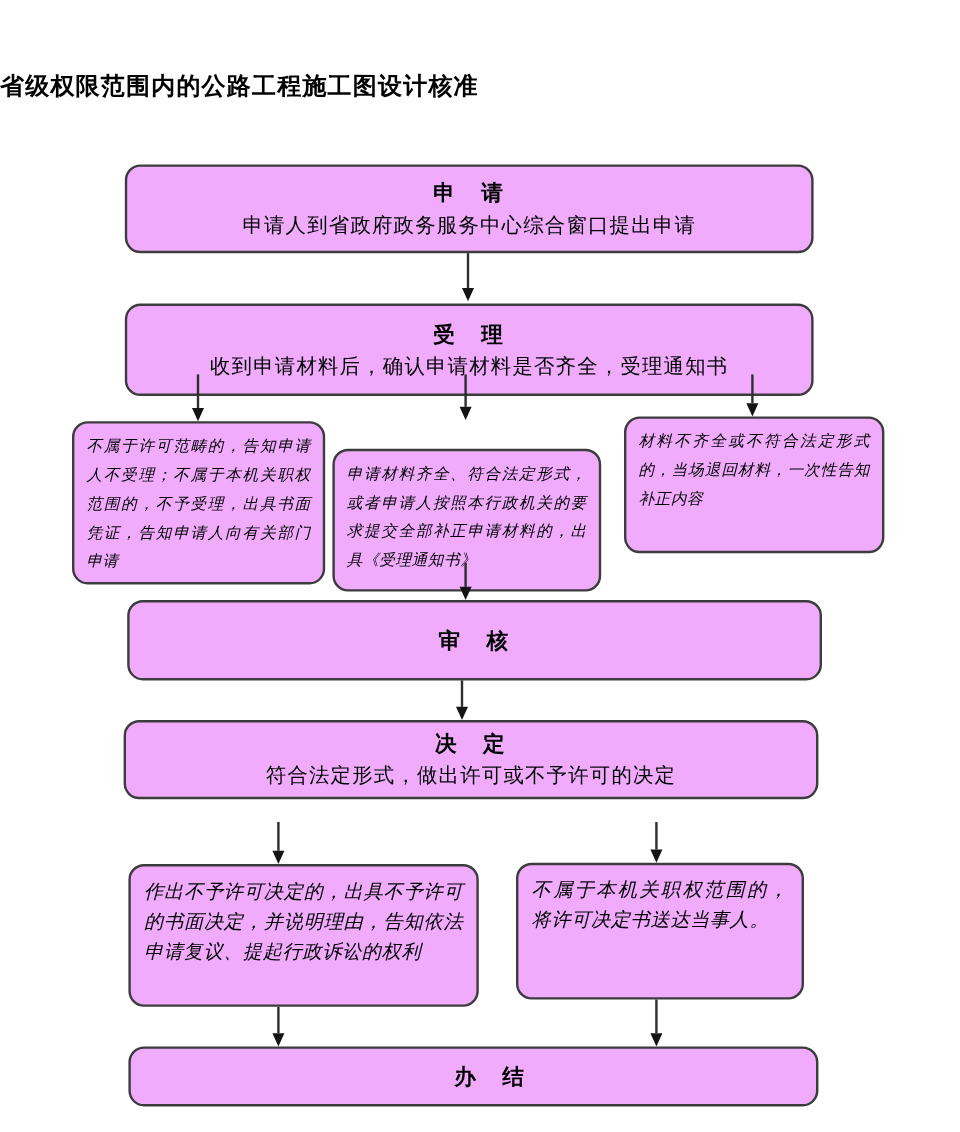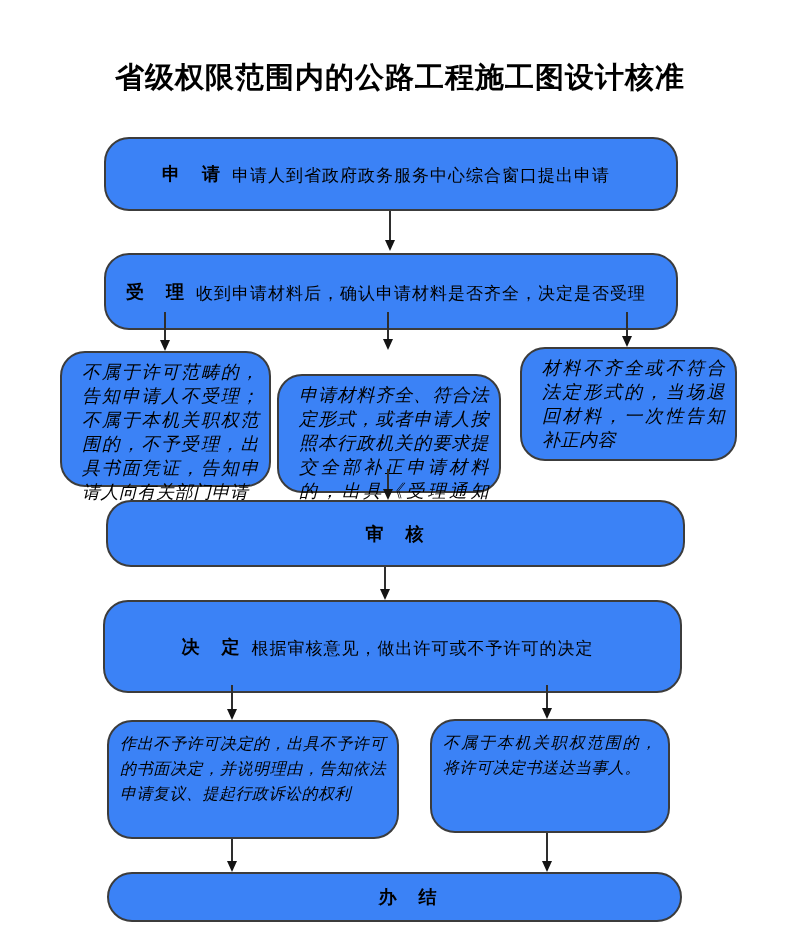--- a/index.html
+++ b/index.html
@@ -14,33 +14,33 @@
     width: 800px;
     height: 943px;
     background: #ffffff;
     overflow: hidden;
   }
   .page-title {
     position: absolute;
     left: 0;
     top: 58px;
     width: 100%;
-    text-align: center;
-    font-size: 29px;
+    text-align: left;
+    font-size: 20px;
     font-weight: bold;
     letter-spacing: 1px;
   }
   .rbox {
     position: absolute;
     box-sizing: border-box;
     border: 2px solid #3c3c3c;
-    border-radius: 25px;
-    background: #3b82f6;
+    border-radius: 13px;
+    background: #f0abfc;
     display: flex;
-    flex-direction: row;
+    flex-direction: column;
     justify-content: center;
     align-items: center;
   }
   .box-heading {
     font-weight: bold;
     font-size: 18px;
     letter-spacing: 2px;
     text-align: center;
   }
   .box-body {
@@ -48,26 +48,26 @@
     letter-spacing: 1px;
     margin-top: 3px;
     text-align: center;
     padding: 0 10px;
   }
   .note {
     justify-content: flex-start;
     align-items: flex-start;
   }
   .note .note-body {
-    font-size: 18px;
+    font-size: 13px;
     font-style: italic;
     line-height: 24px;
     letter-spacing: 0.5px;
     text-align: justify;
-    padding: 7px 10px 6px 20px;
+    padding: 7px 10px 6px 10px;
   }
   .bottom-note .note-body {
     font-size: 16px;
     line-height: 25px;
     padding: 9px 11px 6px 11px;
   }
   .connector {
     position: absolute;
     width: 12px;
     margin-left: -6px;
@@ -101,21 +101,21 @@
     <div class="box-body">申请人到省政府政务服务中心综合窗口提出申请</div>
   </div>
 
   <div class="connector" style="left:390px; top:211px; height:40px;">
     <div class="line"></div>
     <div class="head"></div>
   </div>
 
   <div class="rbox" style="left:104px; top:253px; width:574px; height:77px;">
     <div class="box-heading">受　理</div>
-    <div class="box-body">收到申请材料后，确认申请材料是否齐全，决定是否受理</div>
+    <div class="box-body">收到申请材料后，确认申请材料是否齐全，受理通知书</div>
   </div>
 
   <div class="connector" style="left:165px; top:312px; height:39px;">
     <div class="line"></div>
     <div class="head"></div>
   </div>
   <div class="connector" style="left:388px; top:312px; height:38px;">
     <div class="line"></div>
     <div class="head"></div>
   </div>
@@ -125,41 +125,41 @@
   </div>
 
   <div class="rbox note" style="left:60px; top:351px; width:211px; height:136px;">
     <div class="note-body">不属于许可范畴的，告知申请人不受理；不属于本机关职权范围的，不予受理，出具书面凭证，告知申请人向有关部门申请</div>
   </div>
 
   <div class="rbox note" style="left:277px; top:350px; width:224px; height:119px;margin-top:24px;">
     <div class="note-body">申请材料齐全、符合法定形式，或者申请人按照本行政机关的要求提交全部补正申请材料的，出具《受理通知书》</div>
   </div>
 
-  <div class="rbox note" style="left:520px; top:347px; width:217px; height:114px;justify-content:flex-end;">
+  <div class="rbox note" style="left:520px; top:347px; width:217px; height:114px;">
     <div class="note-body">材料不齐全或不符合法定形式的，当场退回材料，一次性告知补正内容</div>
   </div>
 
   <div class="connector" style="left:388px; top:469px; height:31px;">
     <div class="line"></div>
     <div class="head"></div>
   </div>
 
   <div class="rbox" style="left:106px; top:500px; width:579px; height:67px;">
     <div class="box-heading">审　核</div>
   </div>
 
   <div class="connector" style="left:385px; top:567px; height:33px;">
     <div class="line"></div>
     <div class="head"></div>
   </div>
 
-  <div class="rbox" style="left:103px; top:600px; width:579px; height:93px;">
+  <div class="rbox" style="left:103px; top:600px; width:579px; height:66px;">
     <div class="box-heading">决　定</div>
-    <div class="box-body">根据审核意见，做出许可或不予许可的决定</div>
+    <div class="box-body">符合法定形式，做出许可或不予许可的决定</div>
   </div>
 
   <div class="connector" style="left:232px; top:685px; height:35px;">
     <div class="line"></div>
     <div class="head"></div>
   </div>
   <div class="connector" style="left:547px; top:685px; height:34px;">
     <div class="line"></div>
     <div class="head"></div>
   </div>

